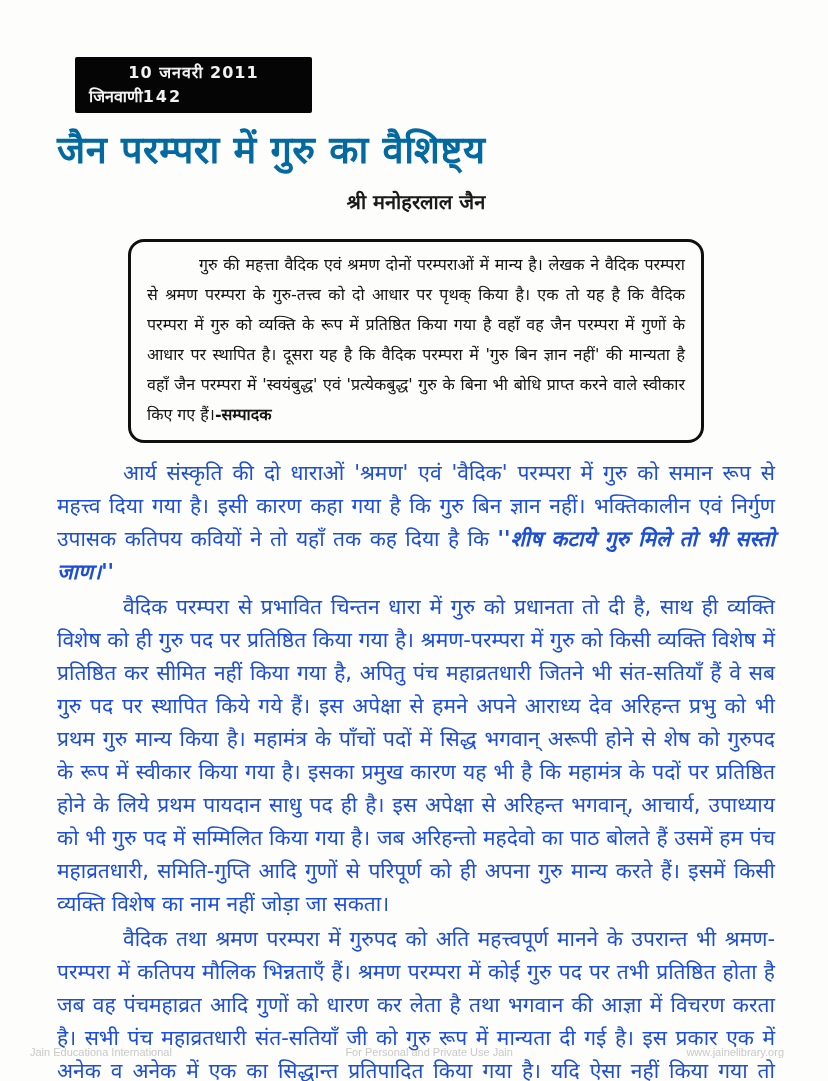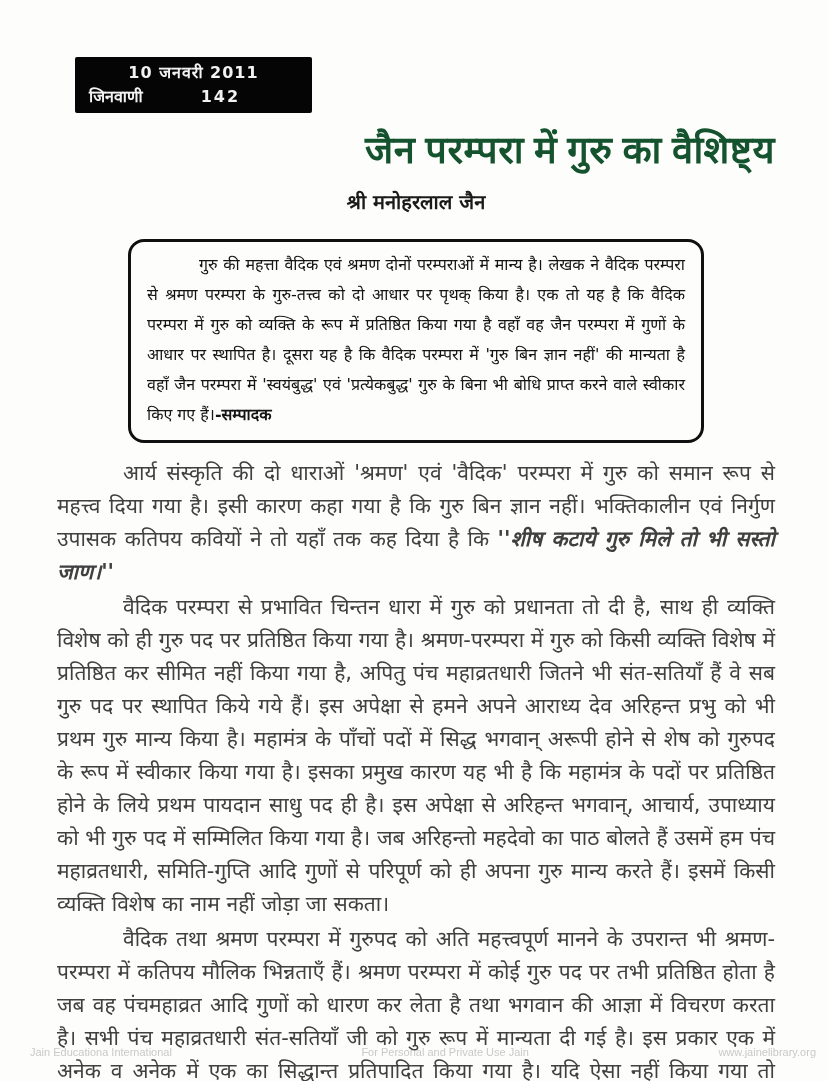--- a/index.html
+++ b/index.html
@@ -26,34 +26,33 @@
     display: flex;
     flex-direction: column;
     justify-content: center;
     padding: 2px 14px;
     font-weight: bold;
     font-size: 16px;
     line-height: 24px;
   }
   .header-line1 { text-align: center; letter-spacing: 1px; }
   .header-line2 { display: flex; align-items: flex-start; }
-  .header-page-number { margin-left: 58px; letter-spacing: 2px; }
+  .header-page-number { letter-spacing: 2px; }
   .content {
     position: absolute;
     left: 57px;
     top: 122px;
     width: 718px;
   }
   .article-title {
-    text-align: right;
+    text-align: left;
     font-size: 38px;
     font-weight: bold;
     letter-spacing: 0.5px;
-    color: #14532d;
-    font-family: Liberation Serif, serif;
+    color: #0369a1;
   }
   .article-author {
     text-align: center;
     font-size: 20px;
     font-weight: bold;
     margin-top: 14px;
     color: #1a1a1a;
   }
   .editor-note-box {
     margin: 24px auto 0 auto;
@@ -69,31 +68,31 @@
   .editor-note-text { display: inline; }
   .editor-note-box .indent { display: inline-block; width: 52px; }
   .editor-signature { font-weight: bold; }
   .body-text { margin-top: 14px; }
   .body-text p {
     font-size: 21px;
     line-height: 33px;
     text-align: justify;
     text-indent: 66px;
     margin-top: 2px;
-    color: #404040;
+    color: #1d4ed8;
   }
   .quote-bold { font-weight: bold; font-style: italic; }
   .footer {
     position: absolute;
     left: 0;
     right: 0;
     top: 1046px;
     display: flex;
     justify-content: space-between;
-    padding: 0 12px 0 30px;
+    padding: 0 44px 0 30px;
     font-size: 11px;
     color: #c9c9c7;
     font-family: "Liberation Sans", sans-serif;
   }
 </style>
 </head>
 <body>
 
 <div class="page">
 

